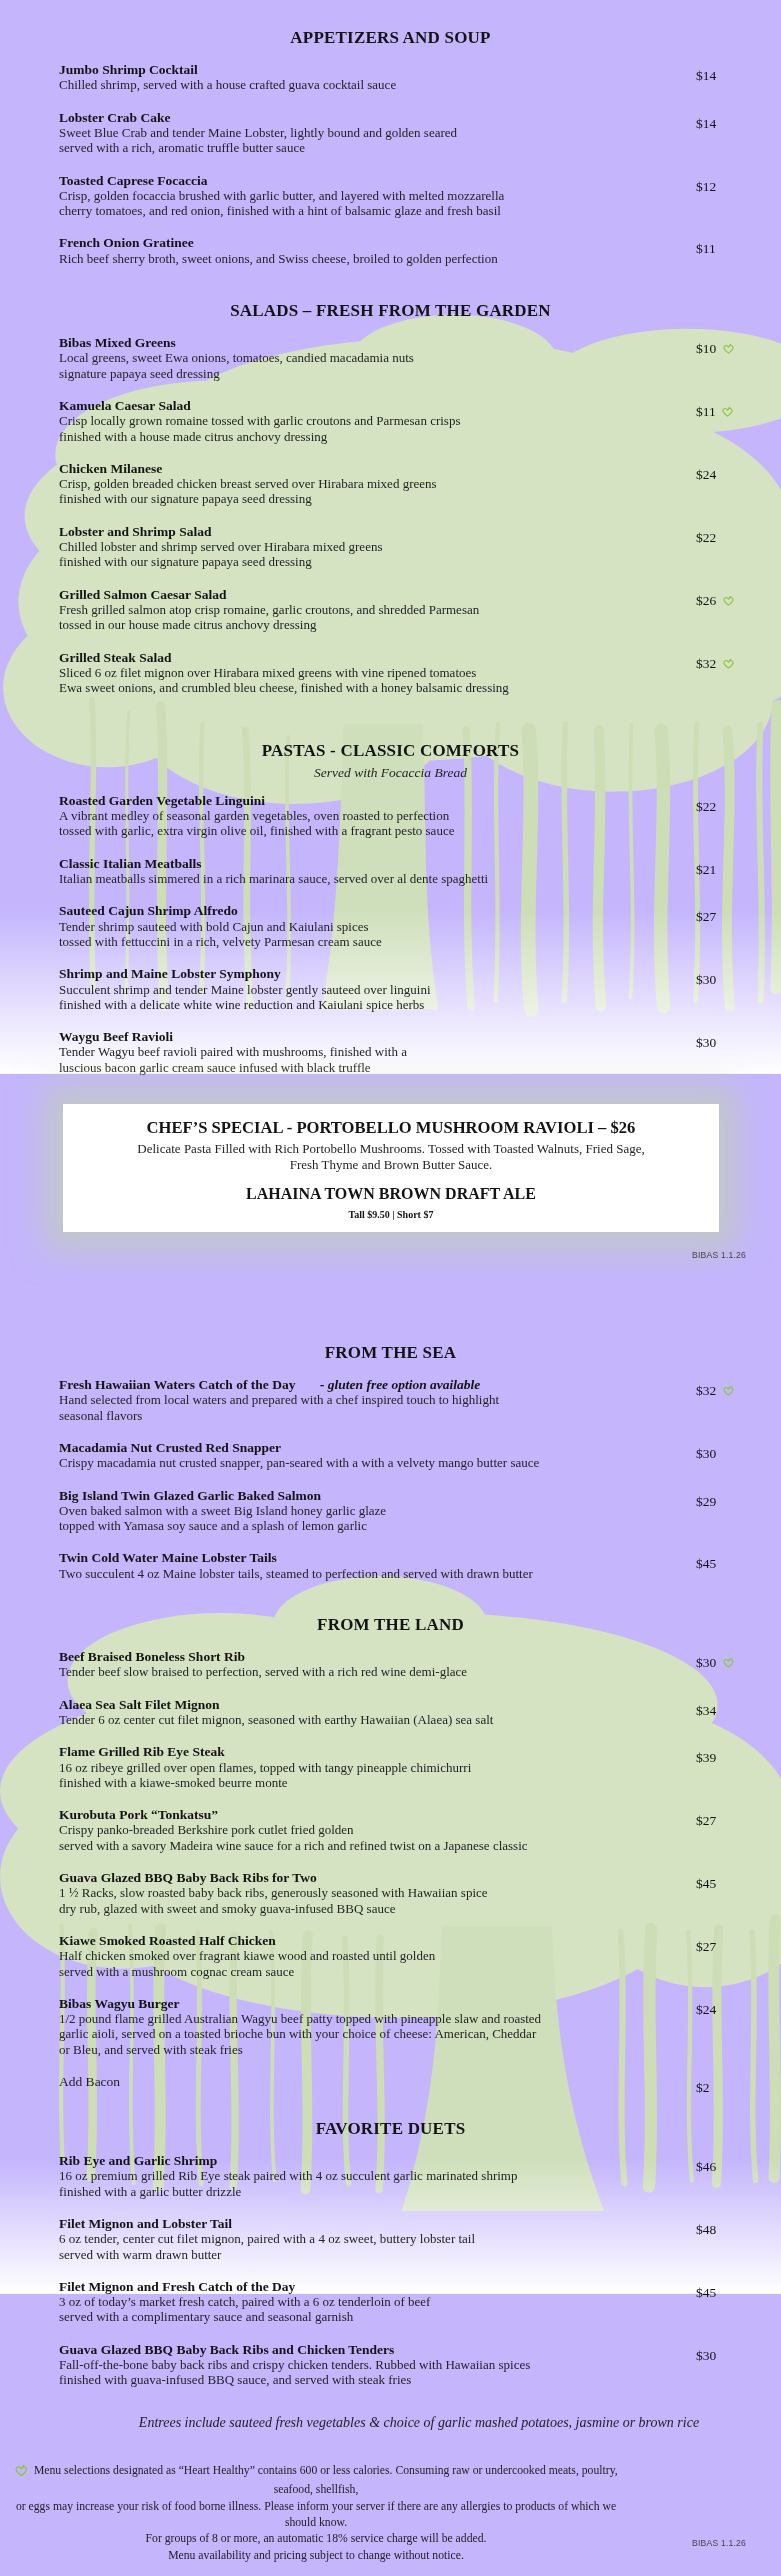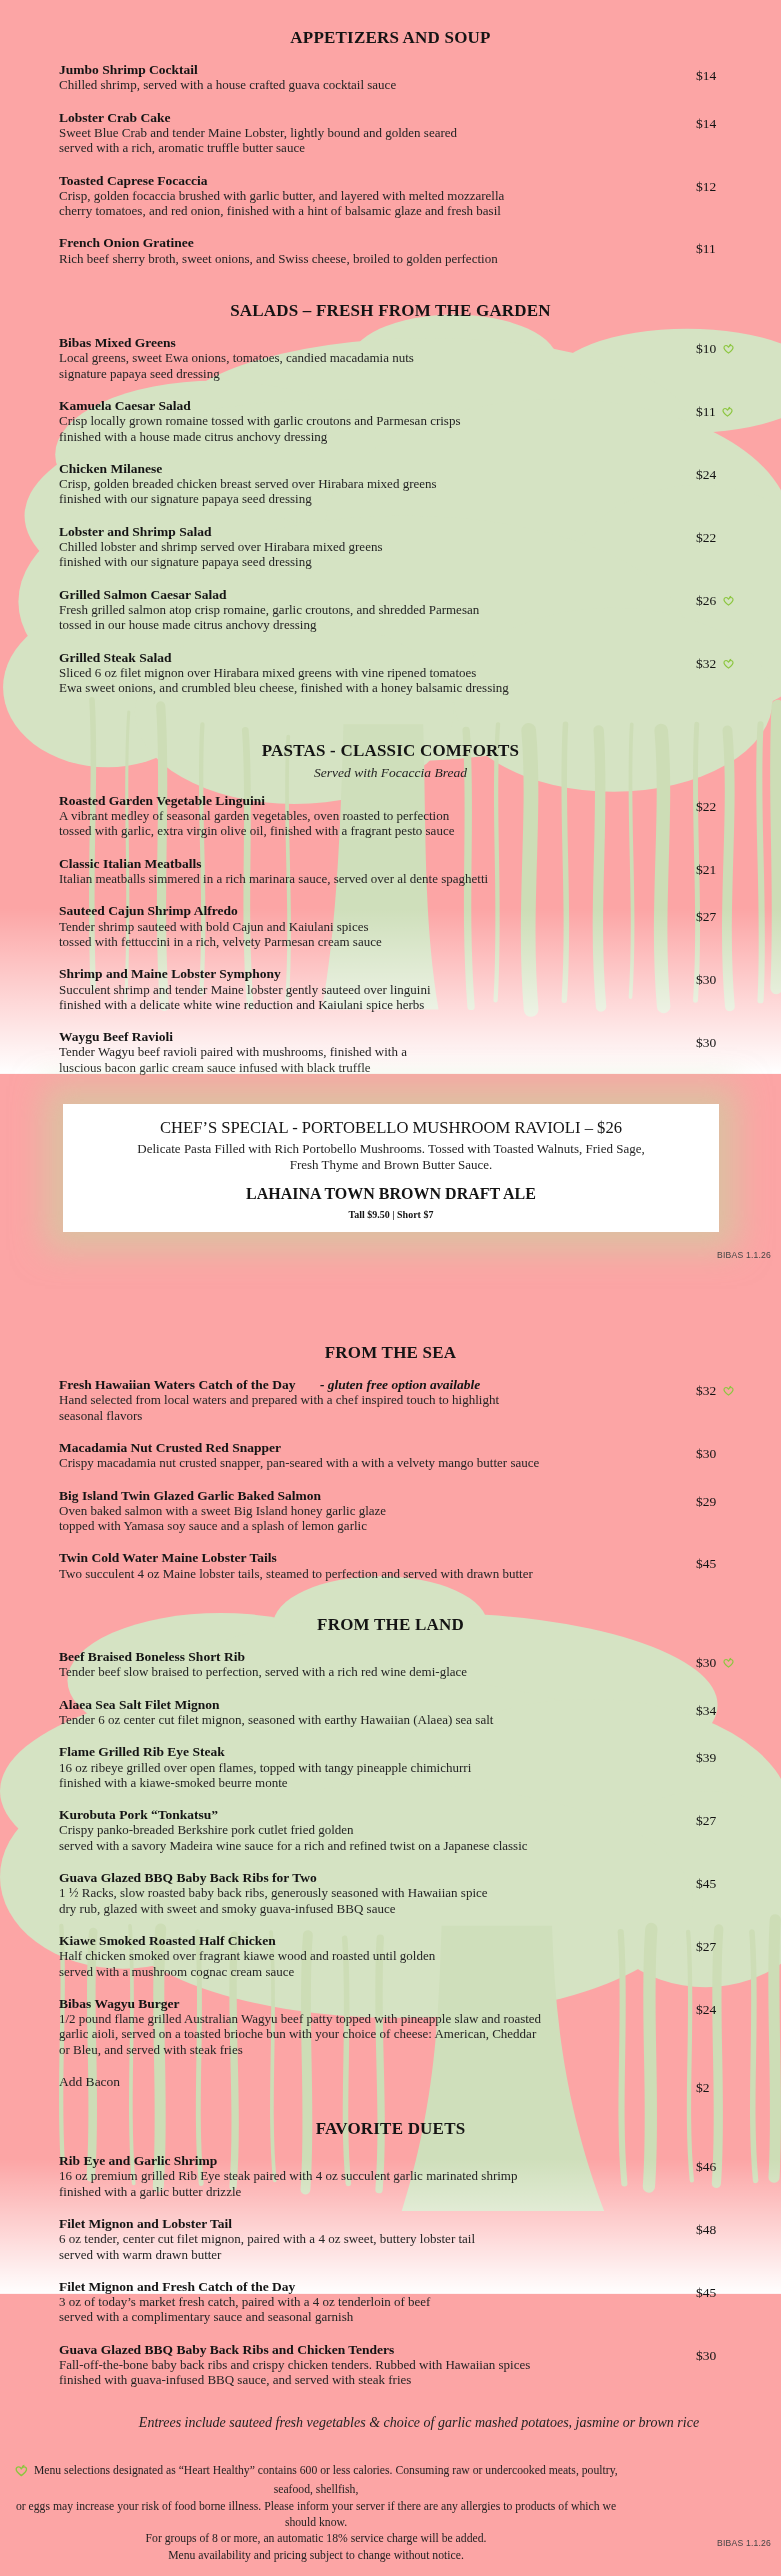--- a/index.html
+++ b/index.html
@@ -1,17 +1,17 @@
 <!DOCTYPE html>
 <html style="font-size:9.8px"><head>
 <meta charset="utf-8">
 <style>
   html,body{margin:0;padding:0;background:#ffffff;}
   .page{
-    position:relative;width:782px;height:2576px;margin:0 auto;background:#fca5a5;
+    position:relative;width:782px;height:2576px;margin:0 auto;background:#c4b5fd;
     overflow:hidden;font-family:"Liberation Serif","DejaVu Serif",serif;color:#1f1f1f;
   }
   
   .bg{position:absolute;inset:0;z-index:0;}
   .bg svg{position:absolute;left:0;}
   #tree1{top:301px;}
   #tree2{top:1570px;}
   
   .layer{position:absolute;left:0;top:0;width:782px;height:2576px;z-index:1;}
   .menu-section{position:absolute;left:59px;width:663px;}
@@ -34,27 +34,27 @@
   .item-title .item-name.plain{font-weight:normal;color:#1f1f1f;}
   .item-name-suffix{font-weight:bold;font-style:italic;margin-left:21px;}
   .desc-line{font-size:13px;line-height:15.3px;color:#242424;}
   .price{position:absolute;left:637px;top:6px;font-size:13.5px;line-height:15.3px;font-weight:normal;white-space:nowrap;color:#141414;}
   .heart{display:inline-block;margin-left:5.5px;vertical-align:-1.8px;}
   
   .chef-box{
     position:absolute;left:63px;top:1104px;width:656px;height:128px;background:#ffffff;
     z-index:1;text-align:center;box-shadow:0 0 32px 18.4px rgba(193,216,158,0.55);
   }
-  .chef-title{margin:14.7px 24.5px 3.7px 24.5px;font-size:16.6px;line-height:18.4px;font-weight:normal;color:#141414;text-align:center;}
+  .chef-title{margin:14.7px 24.5px 3.7px 24.5px;font-size:16.6px;line-height:18.4px;font-weight:bold;color:#141414;text-align:center;}
   .chef-desc{font-size:13px;line-height:16px;color:#242424;}
   .chef-ale{margin:12.3px 0 2.5px 0;font-size:16px;line-height:18.4px;font-weight:bold;color:#141414;}
   .chef-ale-prices{font-size:10px;line-height:17px;font-weight:bold;color:#141414;}
   
   .version-note{
-    position:absolute;right:11px;z-index:1;font-family:"Liberation Sans",sans-serif;
+    position:absolute;right:36px;z-index:1;font-family:"Liberation Sans",sans-serif;
     font-size:8.6px;color:#454545;letter-spacing:0.2px;
   }
   #version-note-1{top:1250px;}
   #version-note-2{top:2538px;}
   .entrees-note{
     position:absolute;left:0;top:2414px;width:782px;z-index:1;text-align:center;
     font-style:italic;font-size:14px;line-height:17px;color:#1f1f1f;padding-left:28px;
   }
   .footer{
     position:absolute;left:0;top:2463px;width:632px;z-index:1;text-align:center;
@@ -613,21 +613,21 @@
               <span>$48</span>
             </div>
           </div>
 
           <div class="item">
             <div class="item-title">
               <span class="item-name">Filet Mignon and Fresh Catch of the Day</span>
               
             </div>
             <div class="desc">
-              <div class="desc-line">3 oz of today’s market fresh catch, paired with a 4 oz tenderloin of beef</div>
+              <div class="desc-line">3 oz of today’s market fresh catch, paired with a 6 oz tenderloin of beef</div>
               <div class="desc-line">served with a complimentary sauce and seasonal garnish</div>
             </div>
             <div class="price">
               <span>$45</span>
             </div>
           </div>
 
           <div class="item">
             <div class="item-title">
               <span class="item-name">Guava Glazed BBQ Baby Back Ribs and Chicken Tenders</span>

